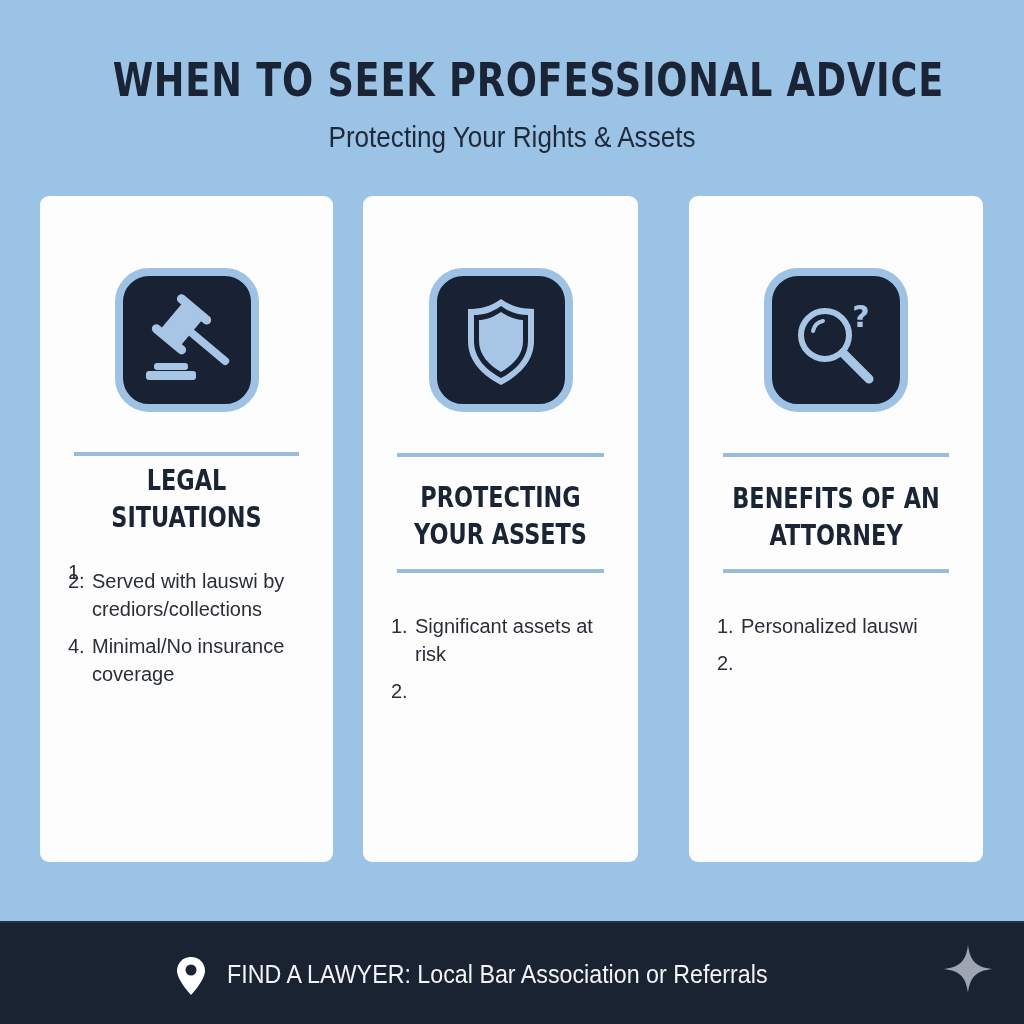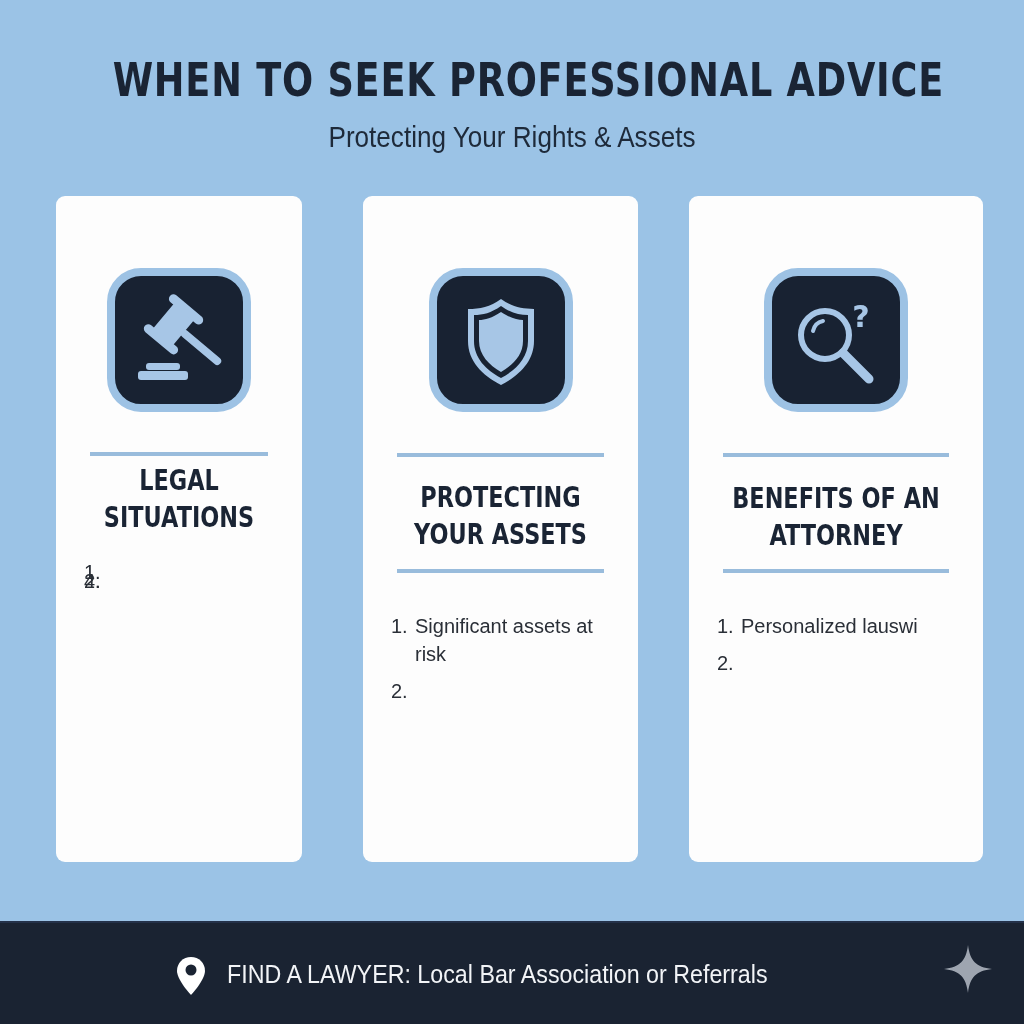--- a/index.html
+++ b/index.html
@@ -29,21 +29,21 @@
       color: #1e2a3a;
       transform: scaleX(0.9);
       transform-origin: center;
       white-space: nowrap;
     }
     .card {
       position: absolute; top: 196px; height: 666px;
       background: #fdfdfd;
       border-radius: 9px;
     }
-    .card-1 { left: 56px; width: 246px; }
+    .card-1 { left: 40px; width: 293px; }
     .card-2 { left: 363px; width: 275px; }
     .card-3 { left: 689px; width: 294px; }
 
     .icon-box {
       position: absolute; top: 72px; width: 144px; height: 144px;
       left: 50%; margin-left: -72px;
       background: #182232;
       border: 8px solid #9dc2e4;
       border-radius: 34px;
       display: flex; align-items: center; justify-content: center;
@@ -127,23 +127,25 @@
   <div class="card-title" style="top:266px;">
     <div>LEGAL</div>
     <div>SITUATIONS</div>
   </div>
   <ul class="list" style="top:362px;">
     <li>
       <span class="num">1.</span>
     </li>
     <li>
       <span class="num">2.</span>
+      <span>Served with lauswi by crediors/collections</span>
     </li>
     <li>
       <span class="num">4.</span>
+      <span>Minimal/No insurance coverage</span>
     </li>
   </ul>
 </section>
 
 <section class="card card-2">
   <div class="icon-box">
     <svg viewBox="0 0 110 110">
       <path d="M55 14 C44 22 34 24 22 24 L22 56 C22 76 36 90 55 100 C74 90 88 76 88 56 L88 24 C76 24 66 22 55 14 Z" fill="#a7c6e6"></path>
       <path d="M55 21 C45 28 37 30 28 30 L28 56 C28 73 40 85 55 93 C70 85 82 73 82 56 L82 30 C73 30 65 28 55 21 Z" fill="#182232"></path>
       <path d="M55 27 C46 33 39 35 33 35 L33 56 C33 70 43 80 55 87 C67 80 77 70 77 56 L77 35 C71 35 64 33 55 27 Z" fill="#a7c6e6"></path>

